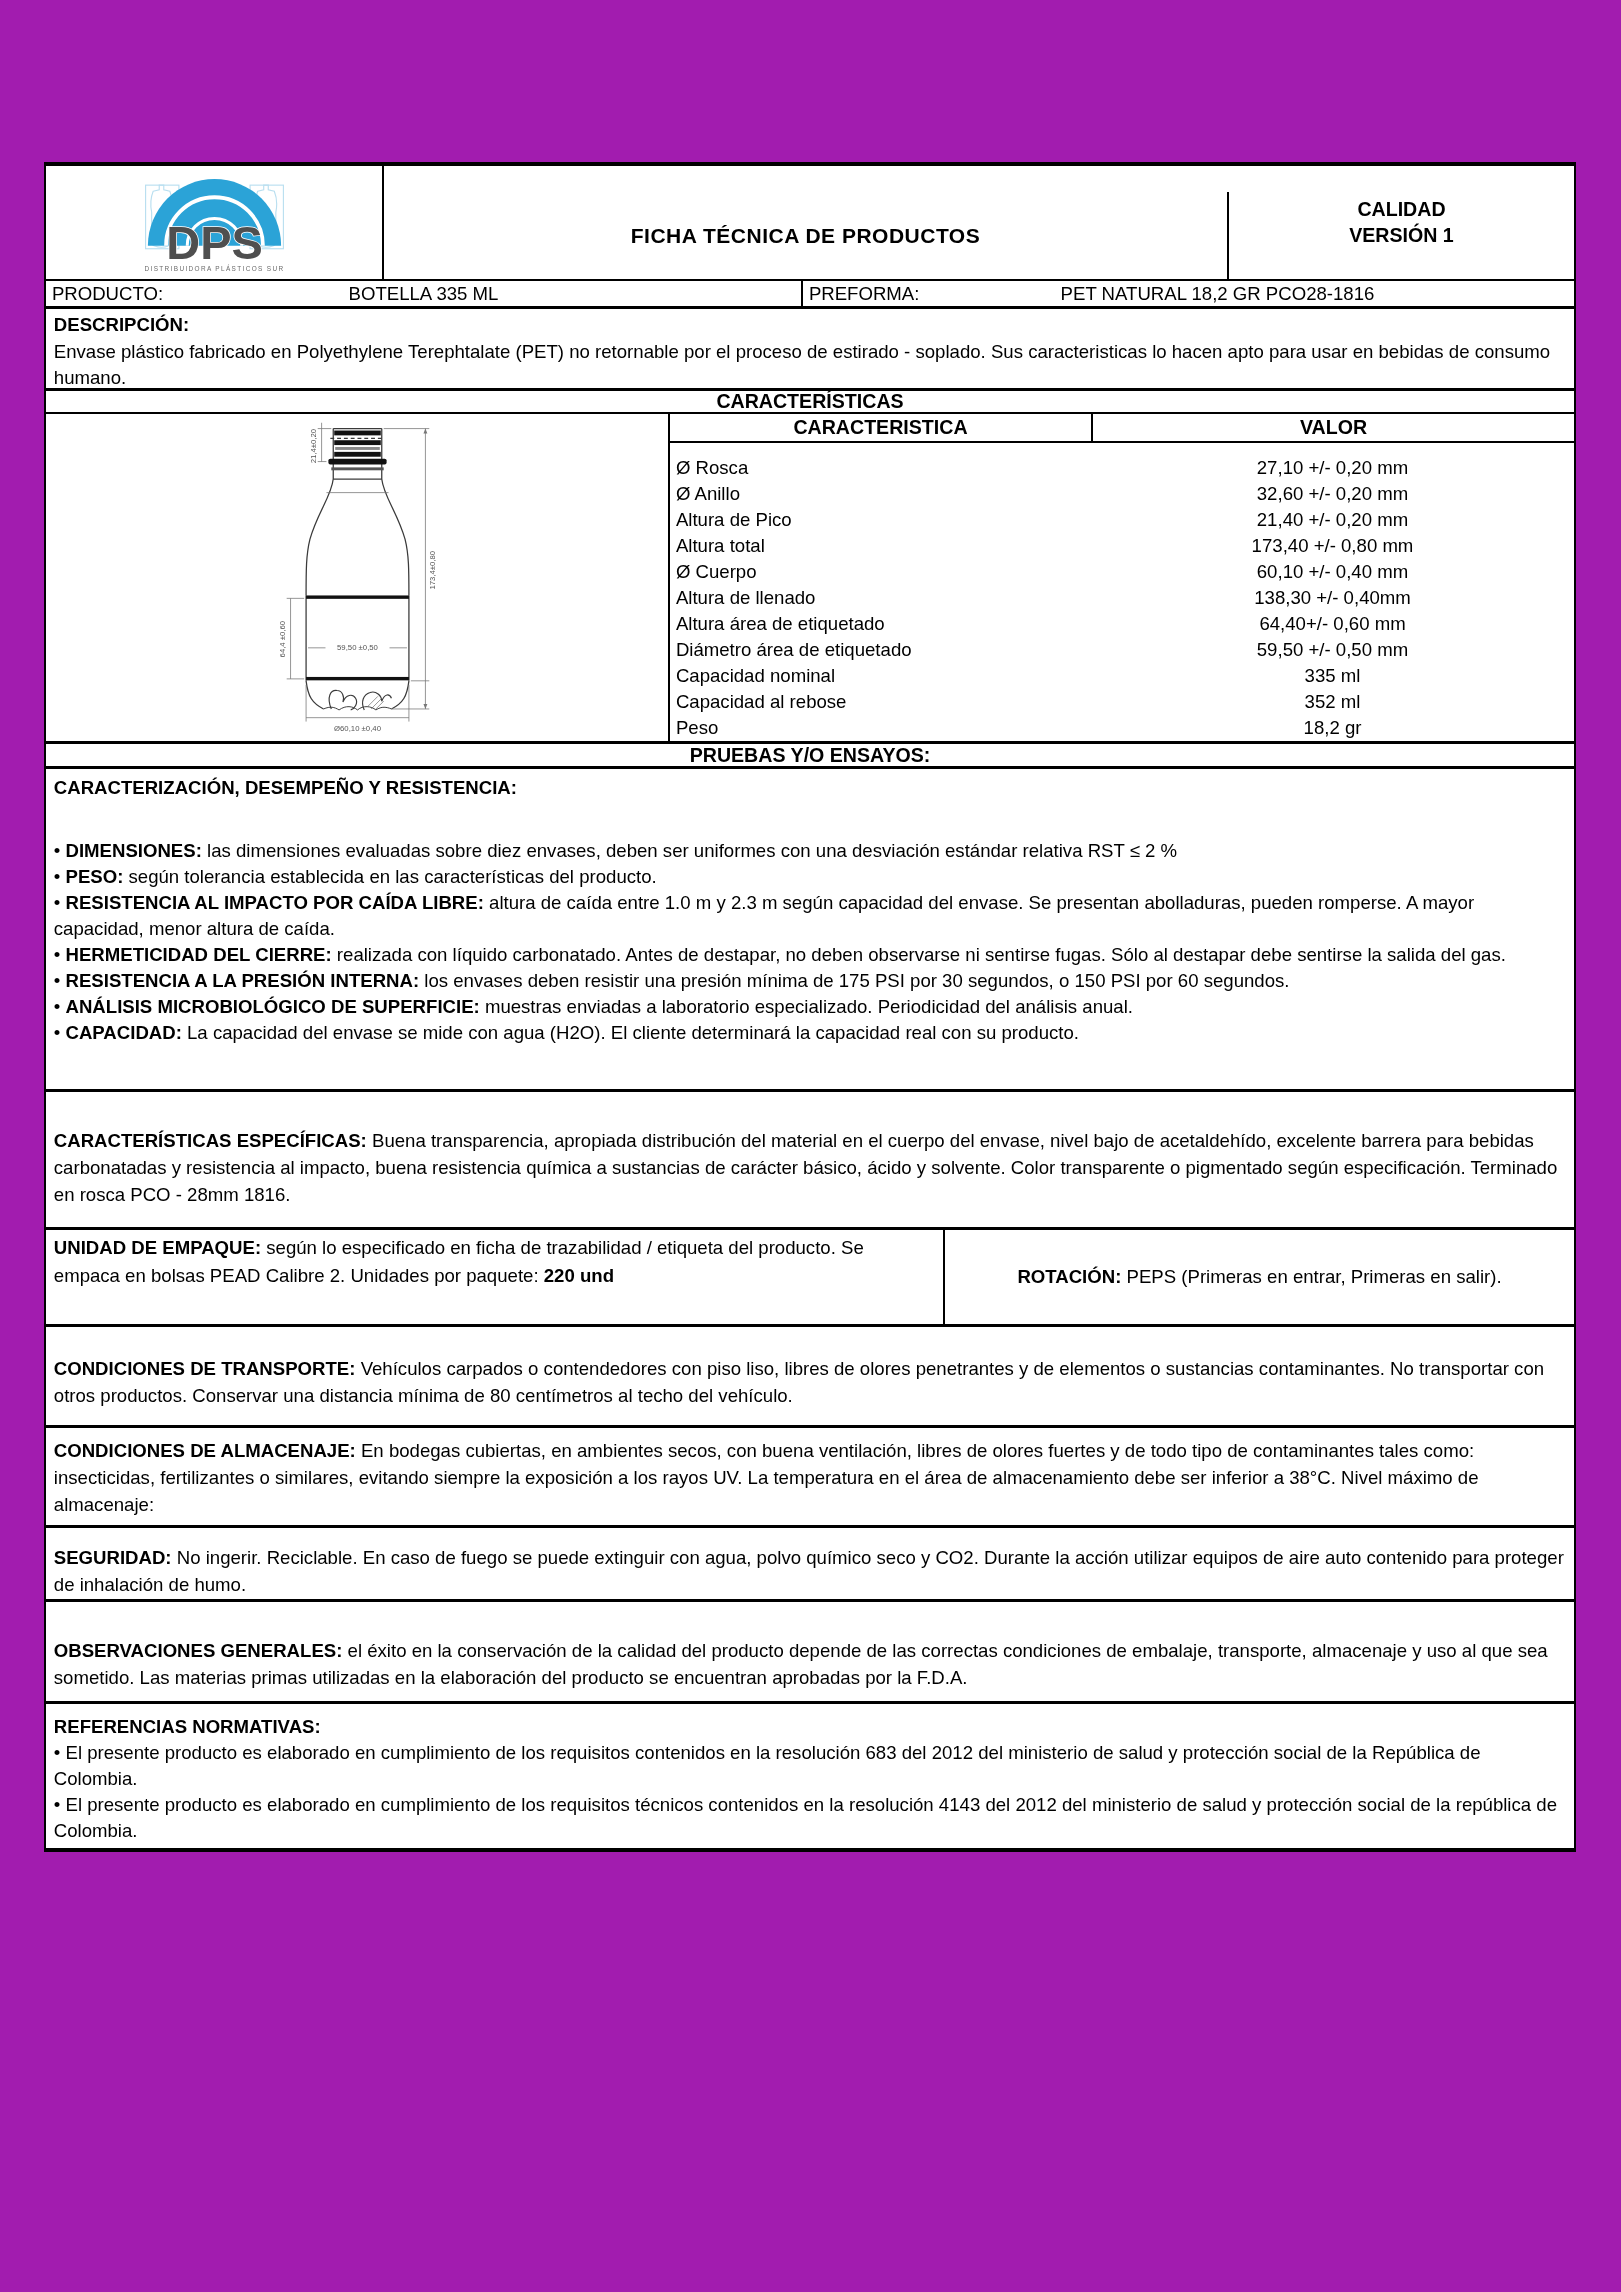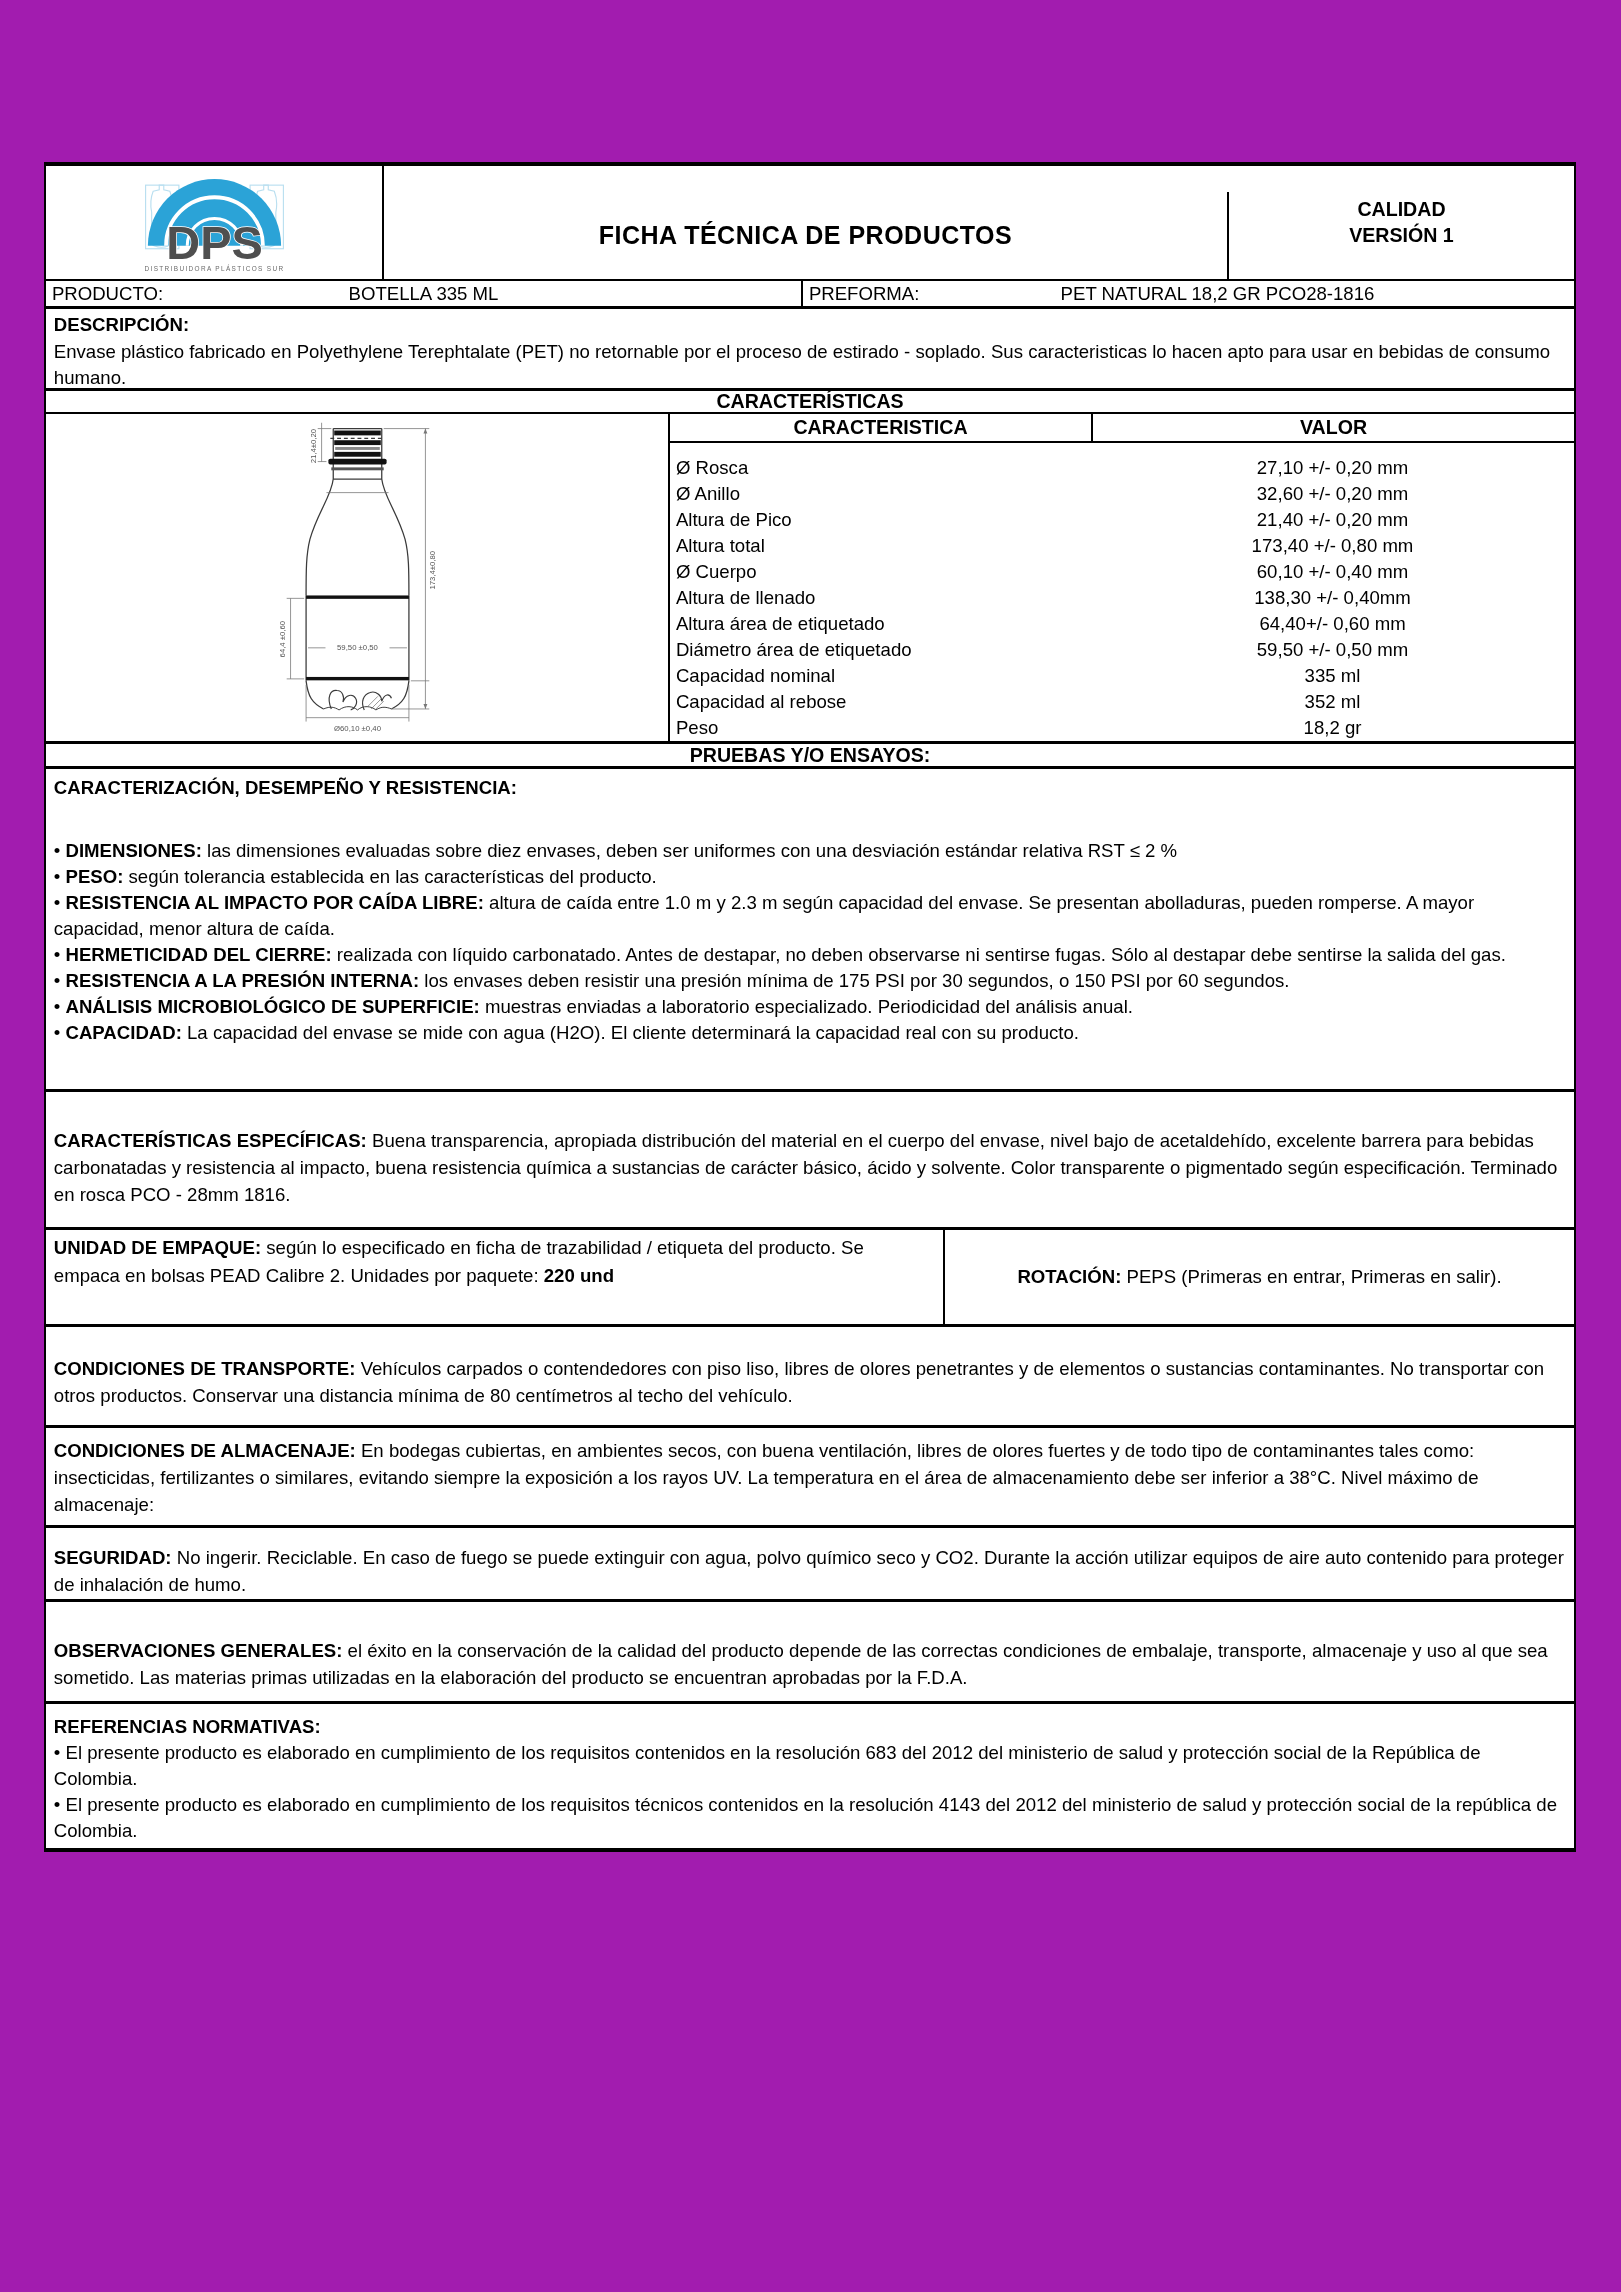--- a/index.html
+++ b/index.html
@@ -9,21 +9,21 @@
          border:2.9px solid #000; border-top-width:4.9px; border-bottom-width:4.9px; background:#fff; }
 
   .sec { border-top:3.9px solid #000; position:relative; }
   .sec.thin { border-top-width:2.9px; }
   .sec.first { border-top:none; }
 
   
   .hdr { display:flex; height:113px; align-items:stretch; }
   .hdr-logo { width:338px; border-right:2.9px solid #000; display:flex; align-items:center; justify-content:center; }
   .hdr-title { flex:1; border-right:2.9px solid #000; display:flex; align-items:center; justify-content:center;
-               font-size:25px; font-weight:bold; letter-spacing:0.5px;margin-top:26px; }
+               font-size:21px; font-weight:bold; letter-spacing:0.5px;margin-top:26px; }
   .hdr-quality { width:345px; display:flex; flex-direction:column; align-items:center; justify-content:center;
                  font-size:19.6px; font-weight:bold; line-height:25.5px; }
 
   
   .prod { display:flex; height:27.4px; font-size:18.6px; }
   .prod-cell { position:relative; display:flex; align-items:center; justify-content:center; }
   .prod-cell.left { width:755px; }
   .prod-cell.right { flex:1; border-left:2.9px solid #000; }
   .prod-label { position:absolute; left:5.9px; top:50%; transform:translateY(-50%); font-weight:normal; }
   .prod-cell.right .prod-value { margin-left:58px; }

